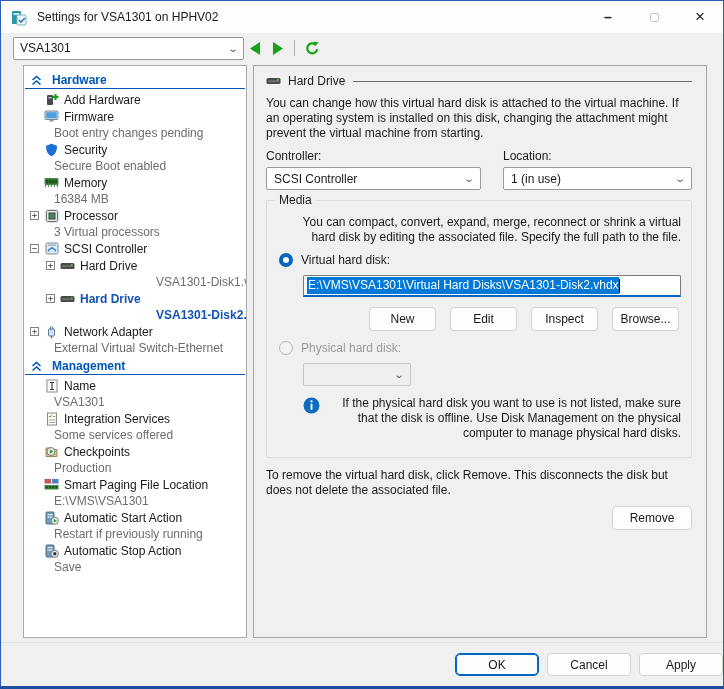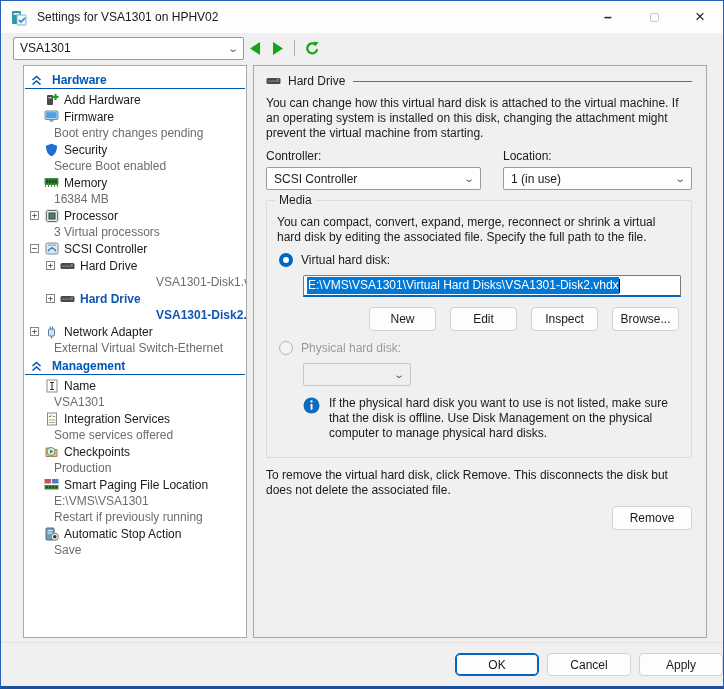--- a/index.html
+++ b/index.html
@@ -70,21 +70,21 @@
   .sel-group.left{ width:215px; margin-right:22px; }
   .sel-group.right{ flex:1 1 auto; }
   .sel-label{ margin-bottom:4px; }
   .combo{
     height:23px; background:#fff; border:1px solid #9a9a9a; border-radius:2px;
     display:flex; align-items:center; justify-content:space-between; padding:0 7px;
   }
   .combo .chev{ color:#5f5f5f; font-size:10px; transform:scaleX(1.4); }
   .combo.disabled{ background:#efefef; border-color:#c6c6c6; color:#9a9a9a; width:108px; }
 
-  .groupbox{ border:1px solid #dcdcdc; border-radius:2px; position:relative; padding:12px 10px 12px 10px; margin-bottom:8px; }
+  .groupbox{ border:1px solid #dcdcdc; border-radius:2px; position:relative; padding:12px 10px 12px 10px; margin-bottom:8px;text-align:right; }
   .groupbox .legend{ position:absolute; top:-8px; left:8px; background:#f0f0f0; padding:0 4px; }
 
   .radio-row{ display:flex; align-items:center; margin:6px 0 8px 2px; }
   .radio{ width:14px; height:14px; border-radius:50%; flex:0 0 auto; margin-right:8px; }
   .radio.checked{ border:4px solid #0067c0; background:#fff; }
   .radio.disabled{ border:1px solid #b5b5b5; background:#f3f3f3; }
   .dim{ color:#9a9a9a; }
 
   .path-field{
     margin:2px 0 10px 26px; height:22px; background:#fff;
@@ -362,20 +362,33 @@
             <rect x="1.8" y="8" width="2" height="2.4" fill="#1f4f1f"></rect>
             <rect x="5" y="8" width="2" height="2.4" fill="#1f4f1f"></rect>
             <rect x="8.2" y="8" width="2" height="2.4" fill="#1f4f1f"></rect>
             <rect x="11.4" y="8" width="2" height="2.4" fill="#1f4f1f"></rect>
           </svg>
         </span>
         <span class="tree-label">Smart Paging File Location</span>
       </div>
       <div class="tree-sub s0">E:\VMS\VSA1301</div>
 
+      <div class="tree-item">
+        <span class="exp-col"></span>
+        <span class="tree-icon">
+          <svg width="14" height="14" viewBox="0 0 14 14">
+            <rect x="1" y="1" width="8" height="12" rx="1" fill="#6f9fc0" stroke="#4a6a85"></rect>
+            <rect x="2.5" y="3" width="5" height="1.2" fill="#dfeaf2"></rect>
+            <rect x="2.5" y="5.5" width="5" height="1.2" fill="#dfeaf2"></rect>
+            <circle cx="9.8" cy="9.8" r="3.6" fill="#efefef" stroke="#7a7a7a"></circle>
+            <polygon points="8.7,7.8 8.7,11.8 12,9.8" fill="#2fa32f"></polygon>
+          </svg>
+        </span>
+        <span class="tree-label">Automatic Start Action</span>
+      </div>
       <div class="tree-sub s0">Restart if previously running</div>
 
       <div class="tree-item">
         <span class="exp-col"></span>
         <span class="tree-icon">
           <svg width="14" height="14" viewBox="0 0 14 14">
             <rect x="1" y="1" width="8" height="12" rx="1" fill="#6f9fc0" stroke="#4a6a85"></rect>
             <rect x="2.5" y="3" width="5" height="1.2" fill="#dfeaf2"></rect>
             <rect x="2.5" y="5.5" width="5" height="1.2" fill="#dfeaf2"></rect>
             <circle cx="9.8" cy="9.8" r="3.6" fill="#efefef" stroke="#7a7a7a"></circle>

